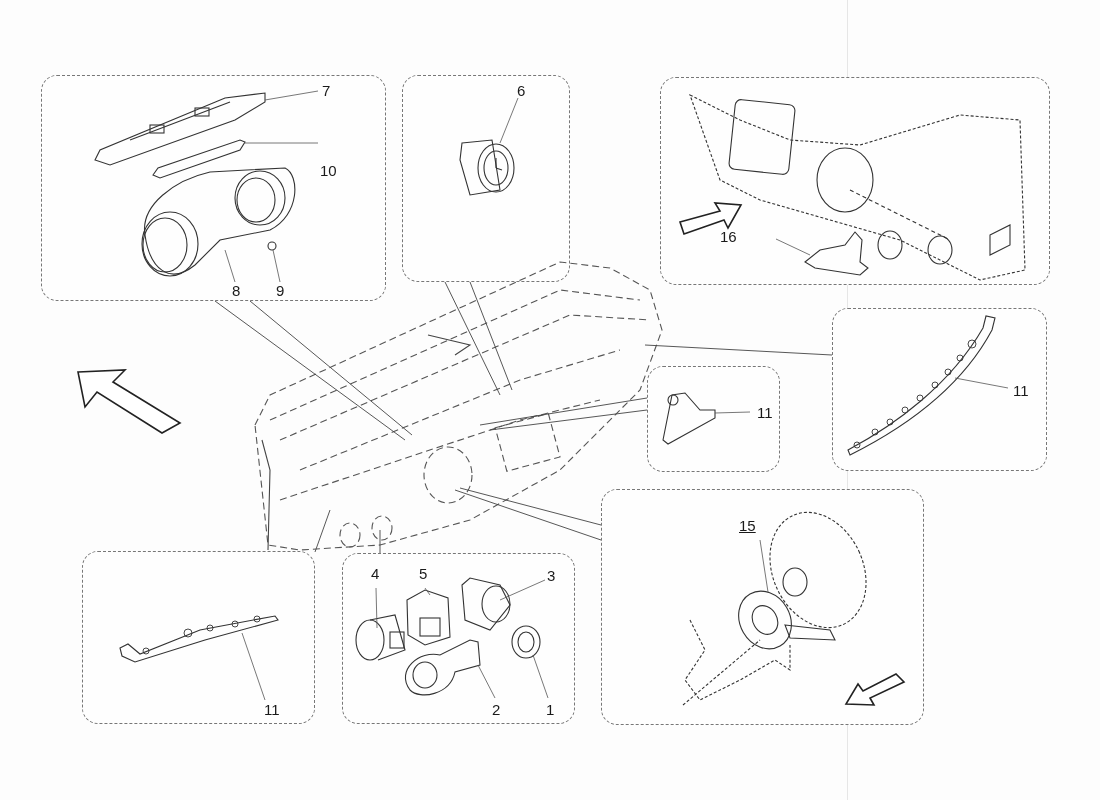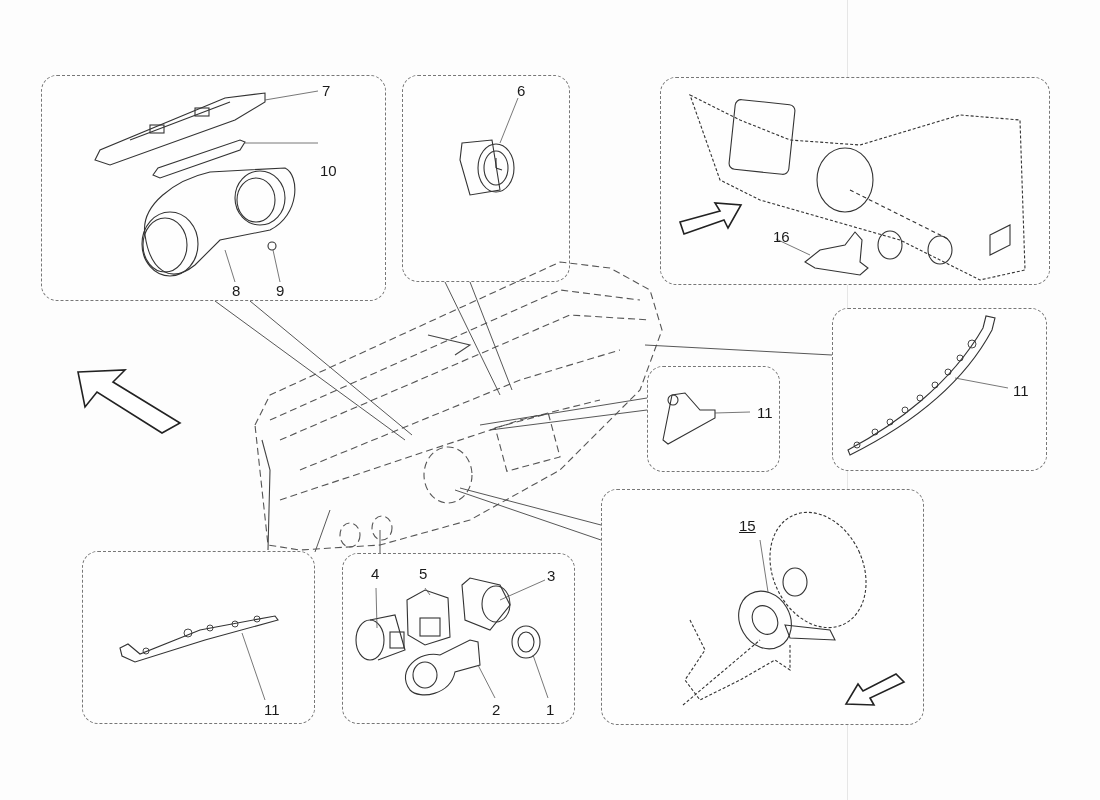--- a/index.html
+++ b/index.html
@@ -187,21 +187,21 @@
       <path d="M680 222 L720 211 L715 203 L741 205 L728 228 L724 220 L684 234 Z"></path>
       <path d="M904 682 L870 698 L874 705 L846 704 L858 684 L863 691 L896 674 Z"></path>
     </g>
   </svg>
 
   <span class="callout" style="left:322px;top:83px;">7</span>
   <span class="callout" style="left:320px;top:136px;margin-top:27px;">10</span>
   <span class="callout" style="left:232px;top:283px;">8</span>
   <span class="callout" style="left:276px;top:283px;">9</span>
   <span class="callout" style="left:517px;top:83px;">6</span>
-  <span class="callout" style="left:773px;top:229px;">16</span>
+  <span class="callout" style="left:720px;top:229px;">16</span>
   <span class="callout" style="left:757px;top:405px;">11</span>
   <span class="callout" style="left:1013px;top:383px;">11</span>
   <span class="callout" style="left:264px;top:702px;">11</span>
   <span class="callout" style="left:371px;top:566px;">4</span>
   <span class="callout" style="left:419px;top:566px;">5</span>
   <span class="callout" style="left:547px;top:568px;">3</span>
   <span class="callout" style="left:492px;top:702px;">2</span>
   <span class="callout" style="left:546px;top:702px;">1</span>
   <span class="callout" style="left:739px;top:518px;text-decoration:underline;">15</span>
 </div>

